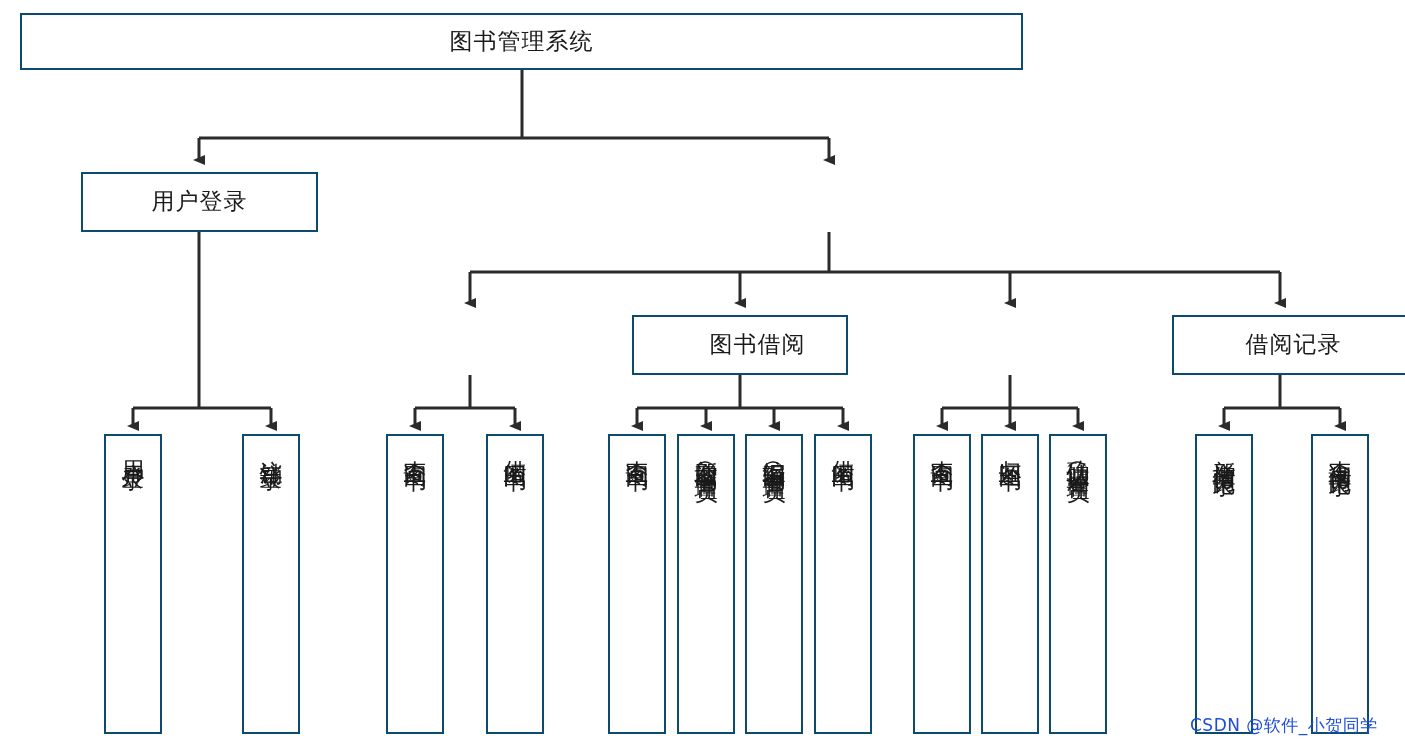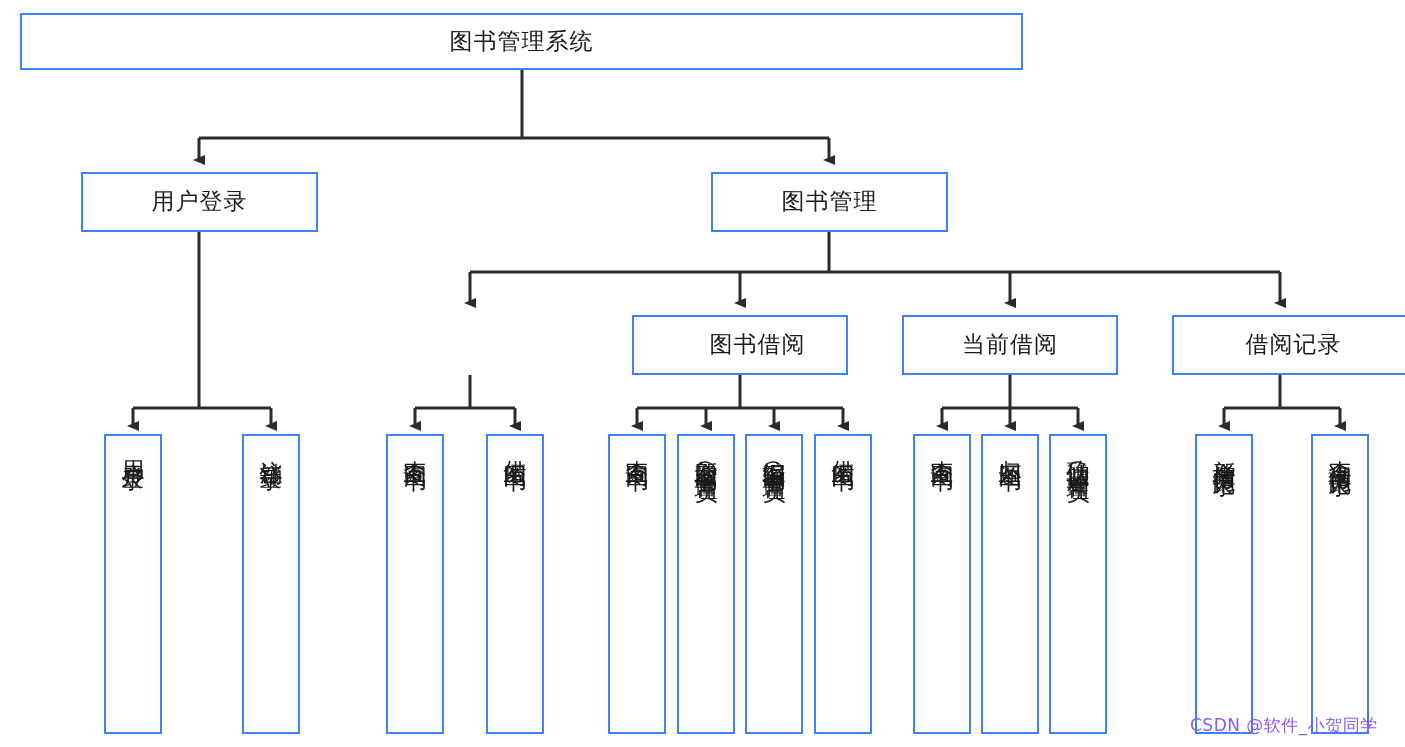--- a/index.html
+++ b/index.html
@@ -23,21 +23,21 @@
     left: 0;
     top: 0;
     width: 1405px;
     height: 747px;
     pointer-events: none;
   }
   .node {
     position: absolute;
     box-sizing: border-box;
     background: #ffffff;
-    border: 2px solid #3b82f6;
+    border: 2px solid #0c4a6e;
     display: flex;
     align-items: center;
     justify-content: center;
     z-index: 2;
     text-align: center;
   }
   .node .label {
     color: #1a1a1a;
     line-height: 1.18;
     letter-spacing: 1px;
@@ -58,21 +58,21 @@
     text-orientation: upright;
     font-size: 23px;
     letter-spacing: 3px;
     line-height: 1;
   }
   .watermark {
     position: absolute;
     left: 1190px;
     top: 714px;
     font-size: 17px;
-    color: #8b5cf6;
+    color: #1d4ed8;
     letter-spacing: 0.5px;
     z-index: 5;
     white-space: nowrap;
   }
 </style>
 </head>
 <body>
 
 <div id="canvas">
 
@@ -126,29 +126,23 @@
     </g>
   </svg>
 
   <div class="node root" style="left:20px; top:13px; width:1003px; height:57px;">
     <span class="label">图书管理系统</span>
   </div>
 
   <div class="node horiz" style="left:81px; top:172px; width:237px; height:60px;">
     <span class="label">用户登录</span>
   </div>
-  <div class="node horiz" style="left:711px; top:172px; width:237px; height:60px;">
-    <span class="label">图书管理</span>
-  </div>
 
   <div class="node horiz" style="left:632px; top:315px; width:216px; height:60px;padding-left:35px;">
     <span class="label">图书借阅</span>
-  </div>
-  <div class="node horiz" style="left:902px; top:315px; width:216px; height:60px;">
-    <span class="label">当前借阅</span>
   </div>
   <div class="node horiz" style="left:1172px; top:315px; width:243px; height:60px;">
     <span class="label">借阅记录</span>
   </div>
 
   <div class="node vert" style="left:104px; top:434px; width:58px; height:300px;">
     <span class="label">用户登录</span>
   </div>
   <div class="node vert" style="left:242px; top:434px; width:58px; height:300px;">
     <span class="label">注销登录</span>

